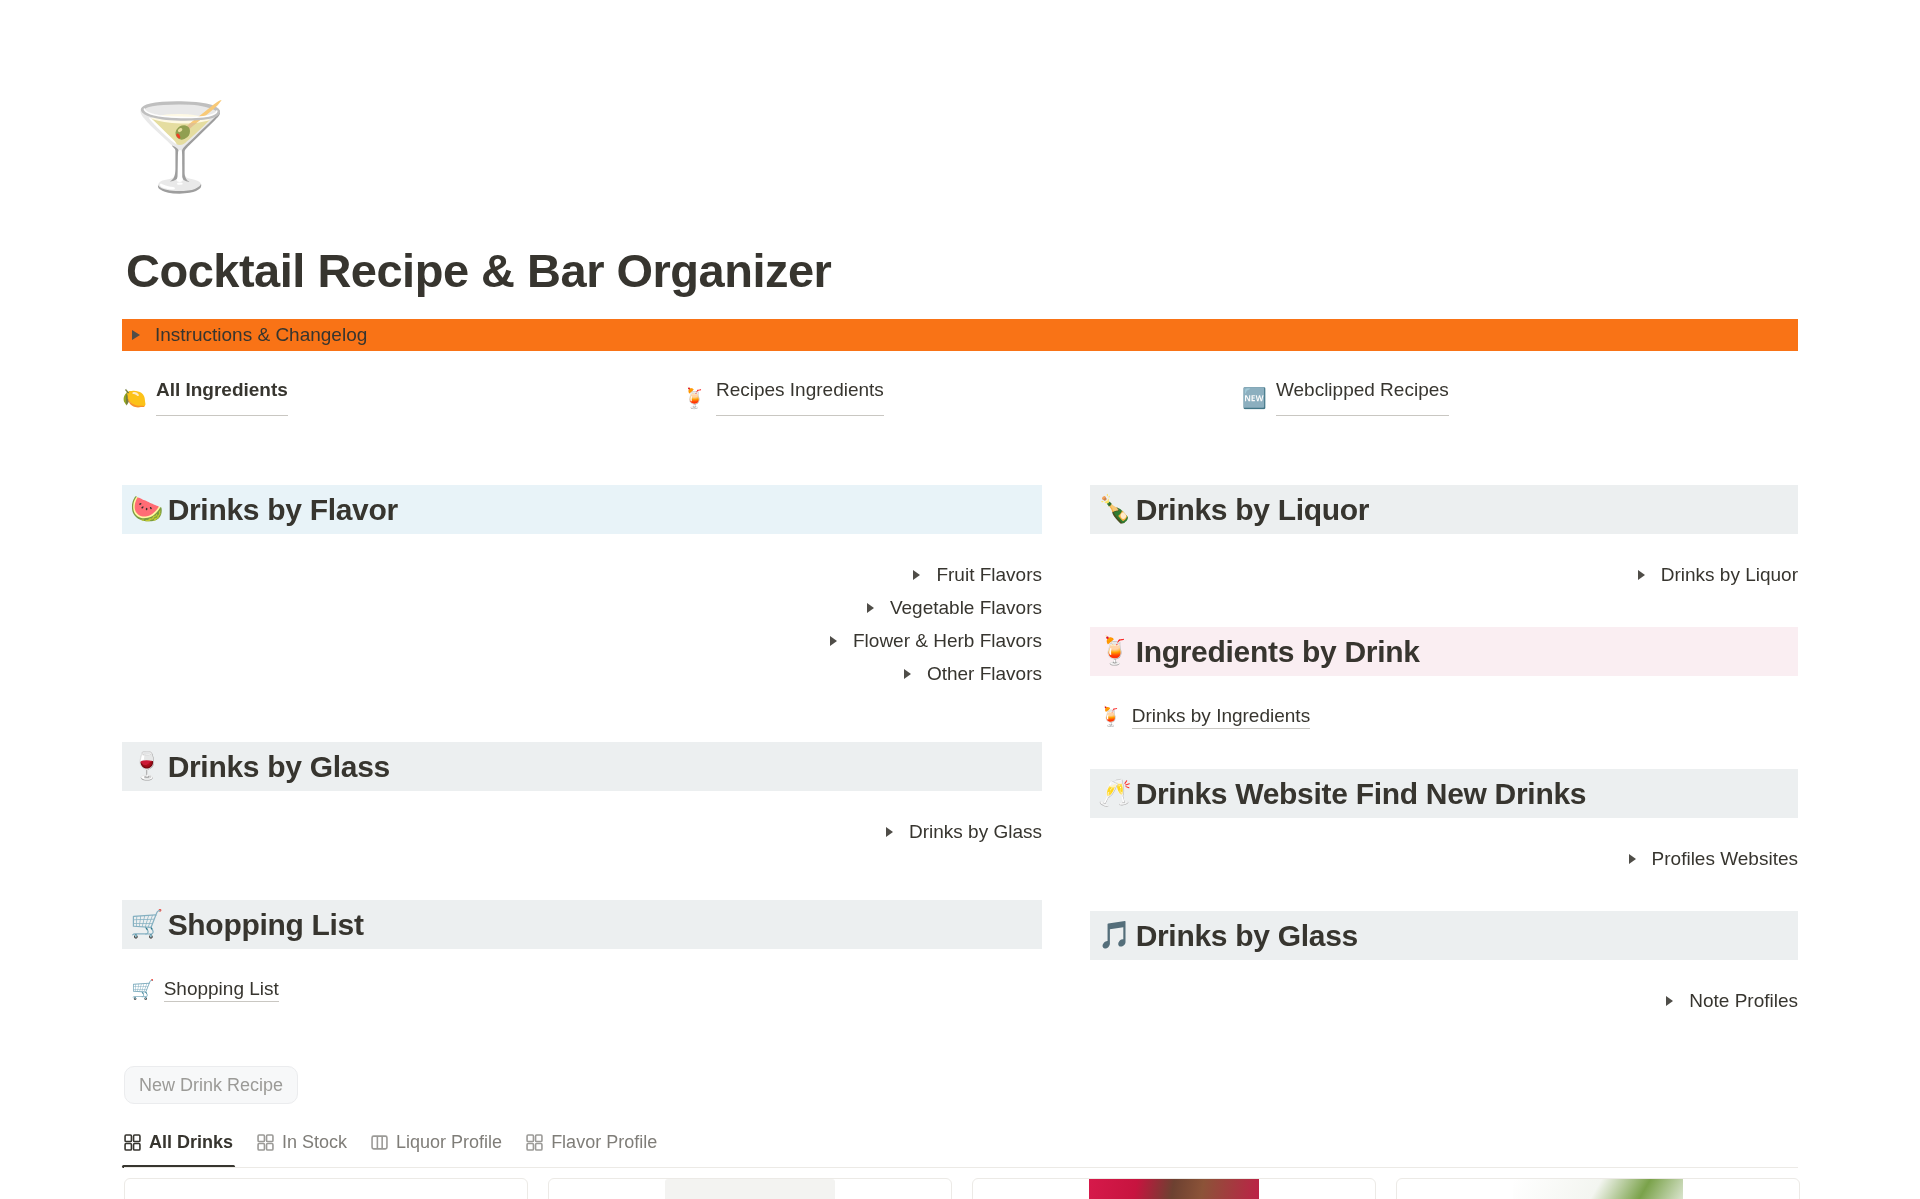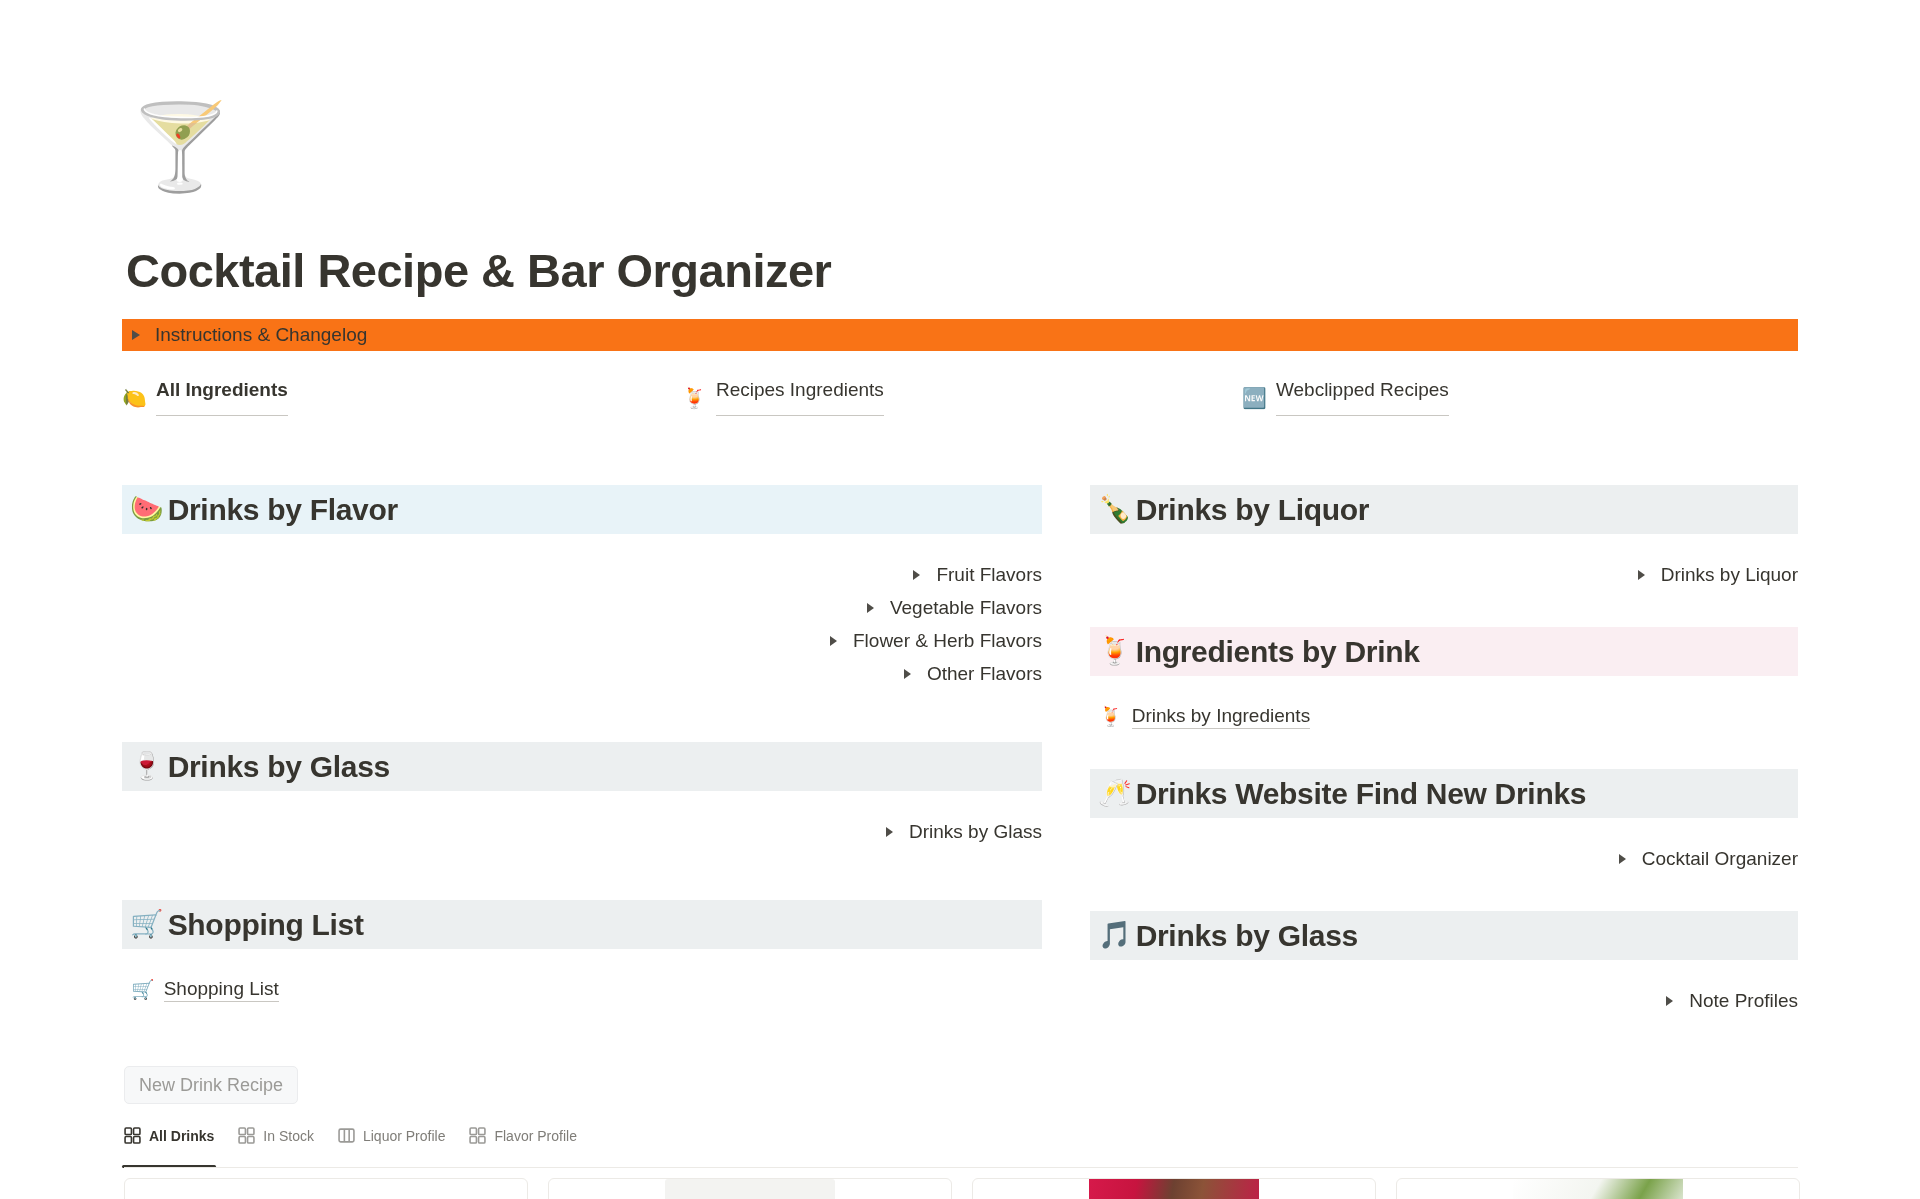--- a/index.html
+++ b/index.html
@@ -154,42 +154,42 @@
   .new-btn {
     position: absolute;
     left: 124px;
     top: 1066px;
     height: 38px;
     padding: 4px 14px;
     display: flex;
     align-items: center;
     background: #f7f8f9;
     border: 1px solid #ebecee;
-    border-radius: 5px;
+    border-radius: 10px;
     font-size: 18px;
     color: #9b9a97;
     white-space: nowrap;
   }
 
   .tabs {
     position: absolute;
     left: 124px;
     top: 1126px;
     display: flex;
     align-items: flex-end;
     gap: 24px;
     height: 42px;
   }
   .tab {
     display: flex;
     align-items: center;
     gap: 8px;
-    font-size: 14px;
+    font-size: 18px;
     color: #7f7d78;
-    padding-bottom: 24px;
+    padding-bottom: 15px;
     position: relative;
     white-space: nowrap;
     justify-content: space-between;
   }
   .tab.active { color: #37352f; font-weight: 700; }
   .tab.active::after {
     content: "";
     position: absolute;
     left: -2px; right: -2px; bottom: 0;
     height: 3px;
@@ -355,21 +355,21 @@
     <div class="gap-md"></div>
 
     <div class="section">
       <div class="sec-header bg-green">
         <span class="emo">🥂</span>
         <span class="h">Drinks Website Find New Drinks</span>
       </div>
       <div class="gap-sm"></div>
       <div class="toggle-row">
         <span class="tri tri-sm"></span>
-        <span class="label">Cocktail Organizer</span>
+        <span class="label">Profiles Websites</span>
       </div>
     </div>
 
     <div class="gap-md"></div>
 
     <div class="section">
       <div class="sec-header bg-green">
         <span class="emo">🎵</span>
         <span class="h">Drinks by Glass</span>
       </div>

